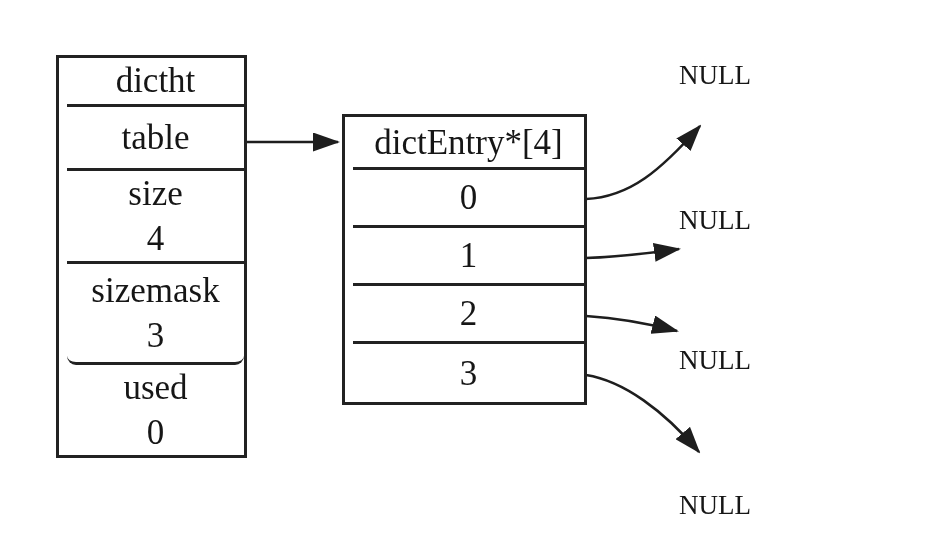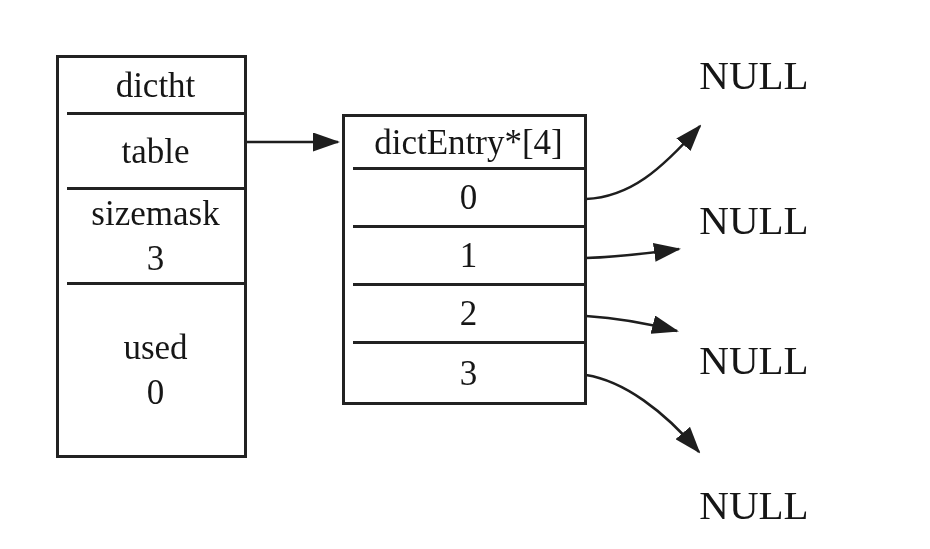--- a/index.html
+++ b/index.html
@@ -62,24 +62,24 @@
   .left-box .cell:nth-child(1) { height: 57px; }
   .left-box .cell:nth-child(2) { height: 75px; }
   .left-box .cell:nth-child(3) { height: 95px; }
   .left-box .cell:nth-child(4) { height: 118px; border-radius: 9px; }
   .mid-box .cell:nth-child(1) { height: 53px; }
   .mid-box .cell:nth-child(2) { height: 58px; }
   .mid-box .cell:nth-child(3) { height: 58px; }
   .mid-box .cell:nth-child(4) { height: 58px; }
   .null-label {
     position: absolute;
-    left: 694px;
+    left: 655px;
     width: 120px;
     text-align: center;
-    font-size: 41px;
+    font-size: 27px;
     line-height: 44px;
   }
   .null-0 { top: 53px; }
   .null-1 { top: 198px; }
   .null-2 { top: 338px; }
   .null-3 { top: 483px; }
 </style>
 </head>
 <body>
 
@@ -99,20 +99,24 @@
       <path d="M586,375 C624,381 664,411 699,452" marker-end="url(#ah)"></path>
     </g>
   </svg>
 
   <div class="struct-box left-box">
     <div class="cell">
       <span>dictht</span>
     </div>
     <div class="cell">
       <span>table</span>
+    </div>
+    <div class="cell">
+      <span>size</span>
+      <span>4</span>
     </div>
     <div class="cell">
       <span>sizemask</span>
       <span>3</span>
     </div>
     <div class="cell">
       <span>used</span>
       <span>0</span>
     </div>
   </div>

